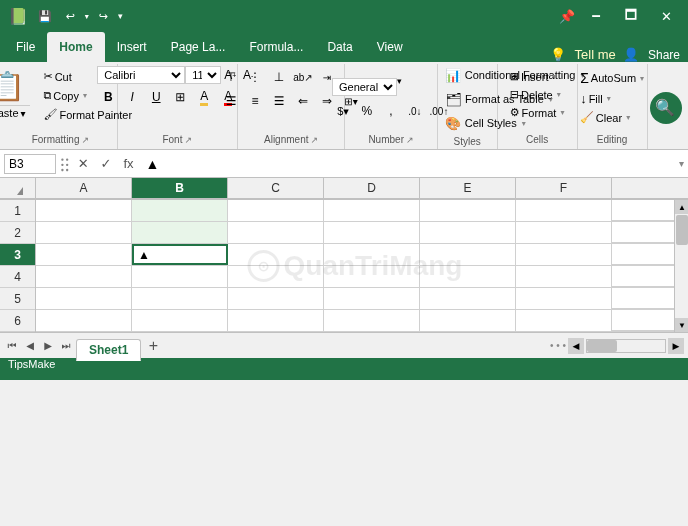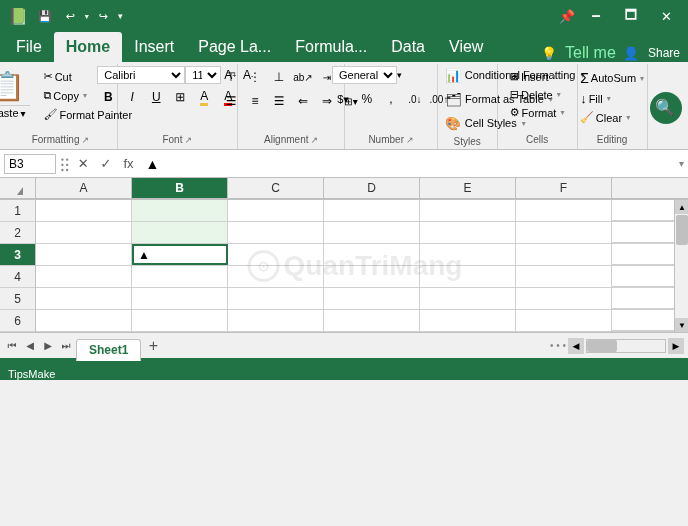--- a/index.html
+++ b/index.html
@@ -24,21 +24,21 @@
     
     .ribbon-tabs {
       background: #217346;
       display: flex;
       align-items: flex-end;
       height: 30px;
       padding-left: 4px;
     }
     .ribbon-tab {
       padding: 4px 12px;
-      font-size: 16px;
+      font-size: 12px;
       color: white;
       cursor: pointer;
       height: 100%;
       display: flex;
       align-items: center;
       border-radius: 3px 3px 0 0;
     }
     .ribbon-tab.active {
       background: #f0f0f0;
       color: #217346;
@@ -447,21 +447,21 @@
       border-radius: 2px;
       cursor: pointer;
     }
 
     
     .status-bar {
       background: #217346;
       color: white;
       height: 22px;
       display: flex;
-      align-items: flex-end;
+      align-items: flex-start;
       padding: 0 8px;
       font-size: 11px;
     }
 
     
     .watermark {
       position: absolute;
       top: 50%;
       left: 50%;
       transform: translate(-50%, -50%);
@@ -533,21 +533,21 @@
 <div class="ribbon-tabs">
   <div class="ribbon-tab">File</div>
   <div class="ribbon-tab active">Home</div>
   <div class="ribbon-tab">Insert</div>
   <div class="ribbon-tab">Page La...</div>
   <div class="ribbon-tab">Formula...</div>
   <div class="ribbon-tab">Data</div>
   <div class="ribbon-tab">View</div>
   <div style="margin-left:auto;display:flex;align-items:center;gap:8px;padding-right:8px;">
     <span style="color:white;font-size:13px;">💡</span>
-    <span style="color:#86efac;font-size:16px;cursor:pointer;">Tell me</span>
+    <span style="color:#fef9c3;font-size:13px;cursor:pointer;">Tell me</span>
     <span style="color:white;font-size:13px;">👤</span>
     <span style="color:white;font-size:12px;cursor:pointer;">Share</span>
   </div>
 </div>
 
 <div class="ribbon">
 
   <div class="ribbon-group" style="min-width:70px;">
     <div class="ribbon-group-content">
       <div class="paste-area">
@@ -632,21 +632,21 @@
     </div>
     <div class="ribbon-group-label">
       <span>Alignment</span>
       <span class="ribbon-group-label-icon">↗</span>
     </div>
   </div>
 
   <div class="ribbon-group" style="min-width:76px;">
     <div class="number-group-content">
       <div style="display:flex;align-items:center;">
-        <select class="font-select" style="width:65px;">
+        <select class="font-select" style="width:65px;margin-top:12px;">
           <option>General</option>
         </select>
         <span style="font-size:9px;cursor:pointer;">▾</span>
       </div>
       <div style="display:flex;align-items:center;gap:2px;margin-top:2px;">
         <div class="font-style-btn" style="font-size:11px;">$▾</div>
         <div class="font-style-btn">%</div>
         <div class="font-style-btn">,</div>
         <div class="font-style-btn" style="font-size:10px;">.0↓</div>
         <div class="font-style-btn" style="font-size:10px;">.00↑</div>

